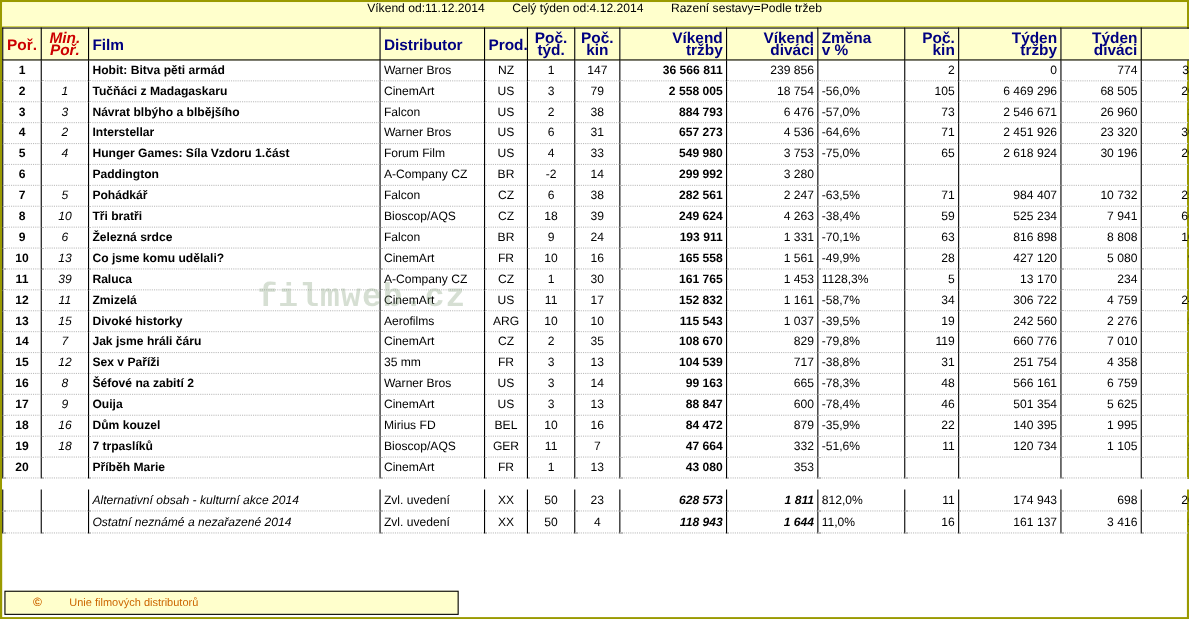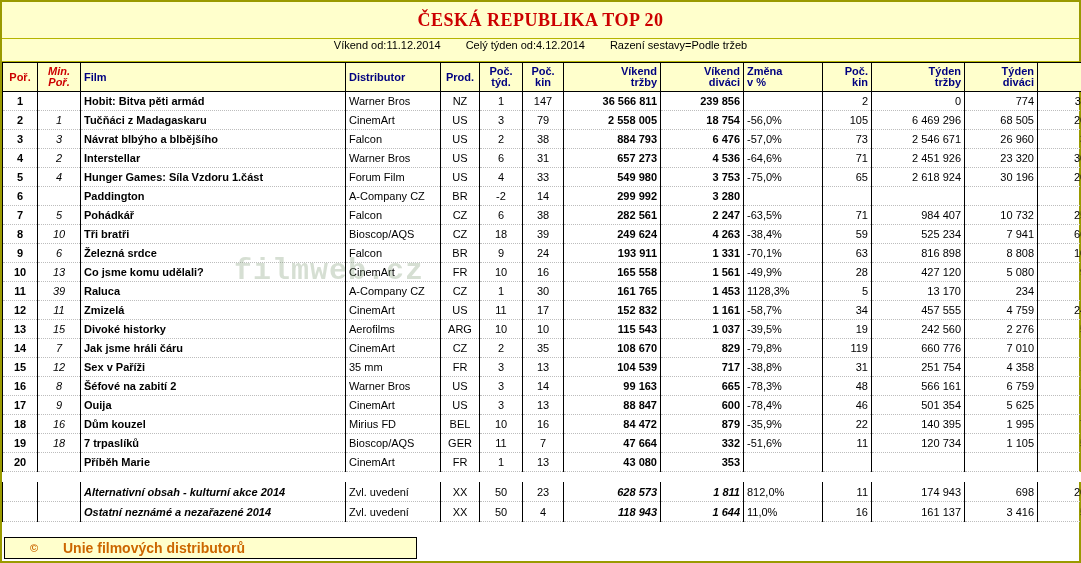--- a/index.html
+++ b/index.html
@@ -58,21 +58,21 @@
   table.main {
     border-collapse: collapse;
     width: 1077px;
     table-layout: fixed;
     font-size: 11px;
   }
   table.main th {
     background: #ffffcc;
     color: #000080;
     font-weight: bold;
-    font-size: 11px;
+    font-size: 14px;
     border: 1px solid #000000;
     padding: 0 3px;
     line-height: 11px;
     height: 28px;
     vertical-align: middle;
   }
   table.main th.redhdr {
     color: #cc0000;
   }
   table.main td {
@@ -90,31 +90,31 @@
     border-top: 1px solid #000;
   }
   .c-por      { width: 28px;  text-align: center; font-weight: bold; }
   .c-min      { width: 36px;  text-align: center; font-style: italic; }
   .c-film     { width: 258px; text-align: left; font-weight: bold; }
   .c-dist     { width: 88px;  text-align: left; }
   .c-prod     { width: 32px;  text-align: center; }
   .c-tyd      { width: 36px;  text-align: center; }
   .c-kin      { width: 34px;  text-align: center; }
   .c-vtr      { width: 90px;  text-align: right; font-weight: bold; }
-  .c-vdiv     { width: 76px;  text-align: right; font-weight: bold; }
+  .c-vdiv     { width: 76px;  text-align: right; font-weight: normal; }
   .c-zmena    { width: 72px;  text-align: left; }
   .c-pkin     { width: 42px;  text-align: right; }
   .c-ttr      { width: 86px;  text-align: right; }
   .c-tdiv     { width: 66px;  text-align: right; }
   .c-ctr      { width: 88px;  text-align: right; }
   tr.alt td {
     height: 19px;
     border-bottom: 1px dotted #bdbdbd;
   }
-  tr.alt td.c-film { font-weight: bold; font-style: italic; }
+  tr.alt td.c-film { font-weight: normal; font-style: italic; }
   tr.alt td.c-vtr, tr.alt td.c-vdiv { font-weight: bold; font-style: italic; }
 
   tr.gap td { height: 10px; border: none; background:#fff; }
 
   
   .footer {
     position: absolute;
     left: 2px;
     bottom: 2px;
     width: 411px;
@@ -126,45 +126,42 @@
     font-size: 11px;
   }
   .footer .copy {
     width: 58px;
     text-align: center;
     color: #cc6600;
     font-weight: bold;
   }
   .footer .org {
     color: #cc6600;
-    font-weight: bold;
-    font-size: 14px;
+    font-weight: normal;
+    font-size: 10px;
   }
   
   .watermark {
     position: absolute;
     left: 232px;
     top: 252px;
     font-size: 30px;
     font-weight: bold;
     color: rgba(120,150,110,0.30);
     font-family: Liberation Mono, monospace;
     letter-spacing: 1px;
     pointer-events: none;
     user-select: none;
   }
 </style>
 </head>
 <body>
 
 <div class="page">
 
-  <div class="title-band">
-    <div class="title">ČESKÁ REPUBLIKA  TOP 20</div>
-  </div>
 
   <div class="sub-band">
     <span>Víkend od:11.12.2014</span>
     <span>Celý týden od:4.12.2014</span>
     <span>Razení sestavy=Podle tržeb</span>
   </div>
 
   <div class="tbl-wrap">
     <table class="main">
       <thead>
@@ -406,21 +403,21 @@
             <td class="c-min">11</td>
             <td class="c-film">Zmizelá</td>
             <td class="c-dist">CinemArt</td>
             <td class="c-prod">US</td>
             <td class="c-tyd">11</td>
             <td class="c-kin">17</td>
             <td class="c-vtr">152 832</td>
             <td class="c-vdiv">1 161</td>
             <td class="c-zmena">-58,7%</td>
             <td class="c-pkin">34</td>
-            <td class="c-ttr">457 555</td>
+            <td class="c-ttr">306 722</td>
             <td class="c-tdiv">4 759</td>
             <td class="c-ctr">24 681 700</td>
           </tr>
           <tr class="datarow">
             <td class="c-por">13</td>
             <td class="c-min">15</td>
             <td class="c-film">Divoké historky</td>
             <td class="c-dist">Aerofilms</td>
             <td class="c-prod">ARG</td>
             <td class="c-tyd">10</td>

